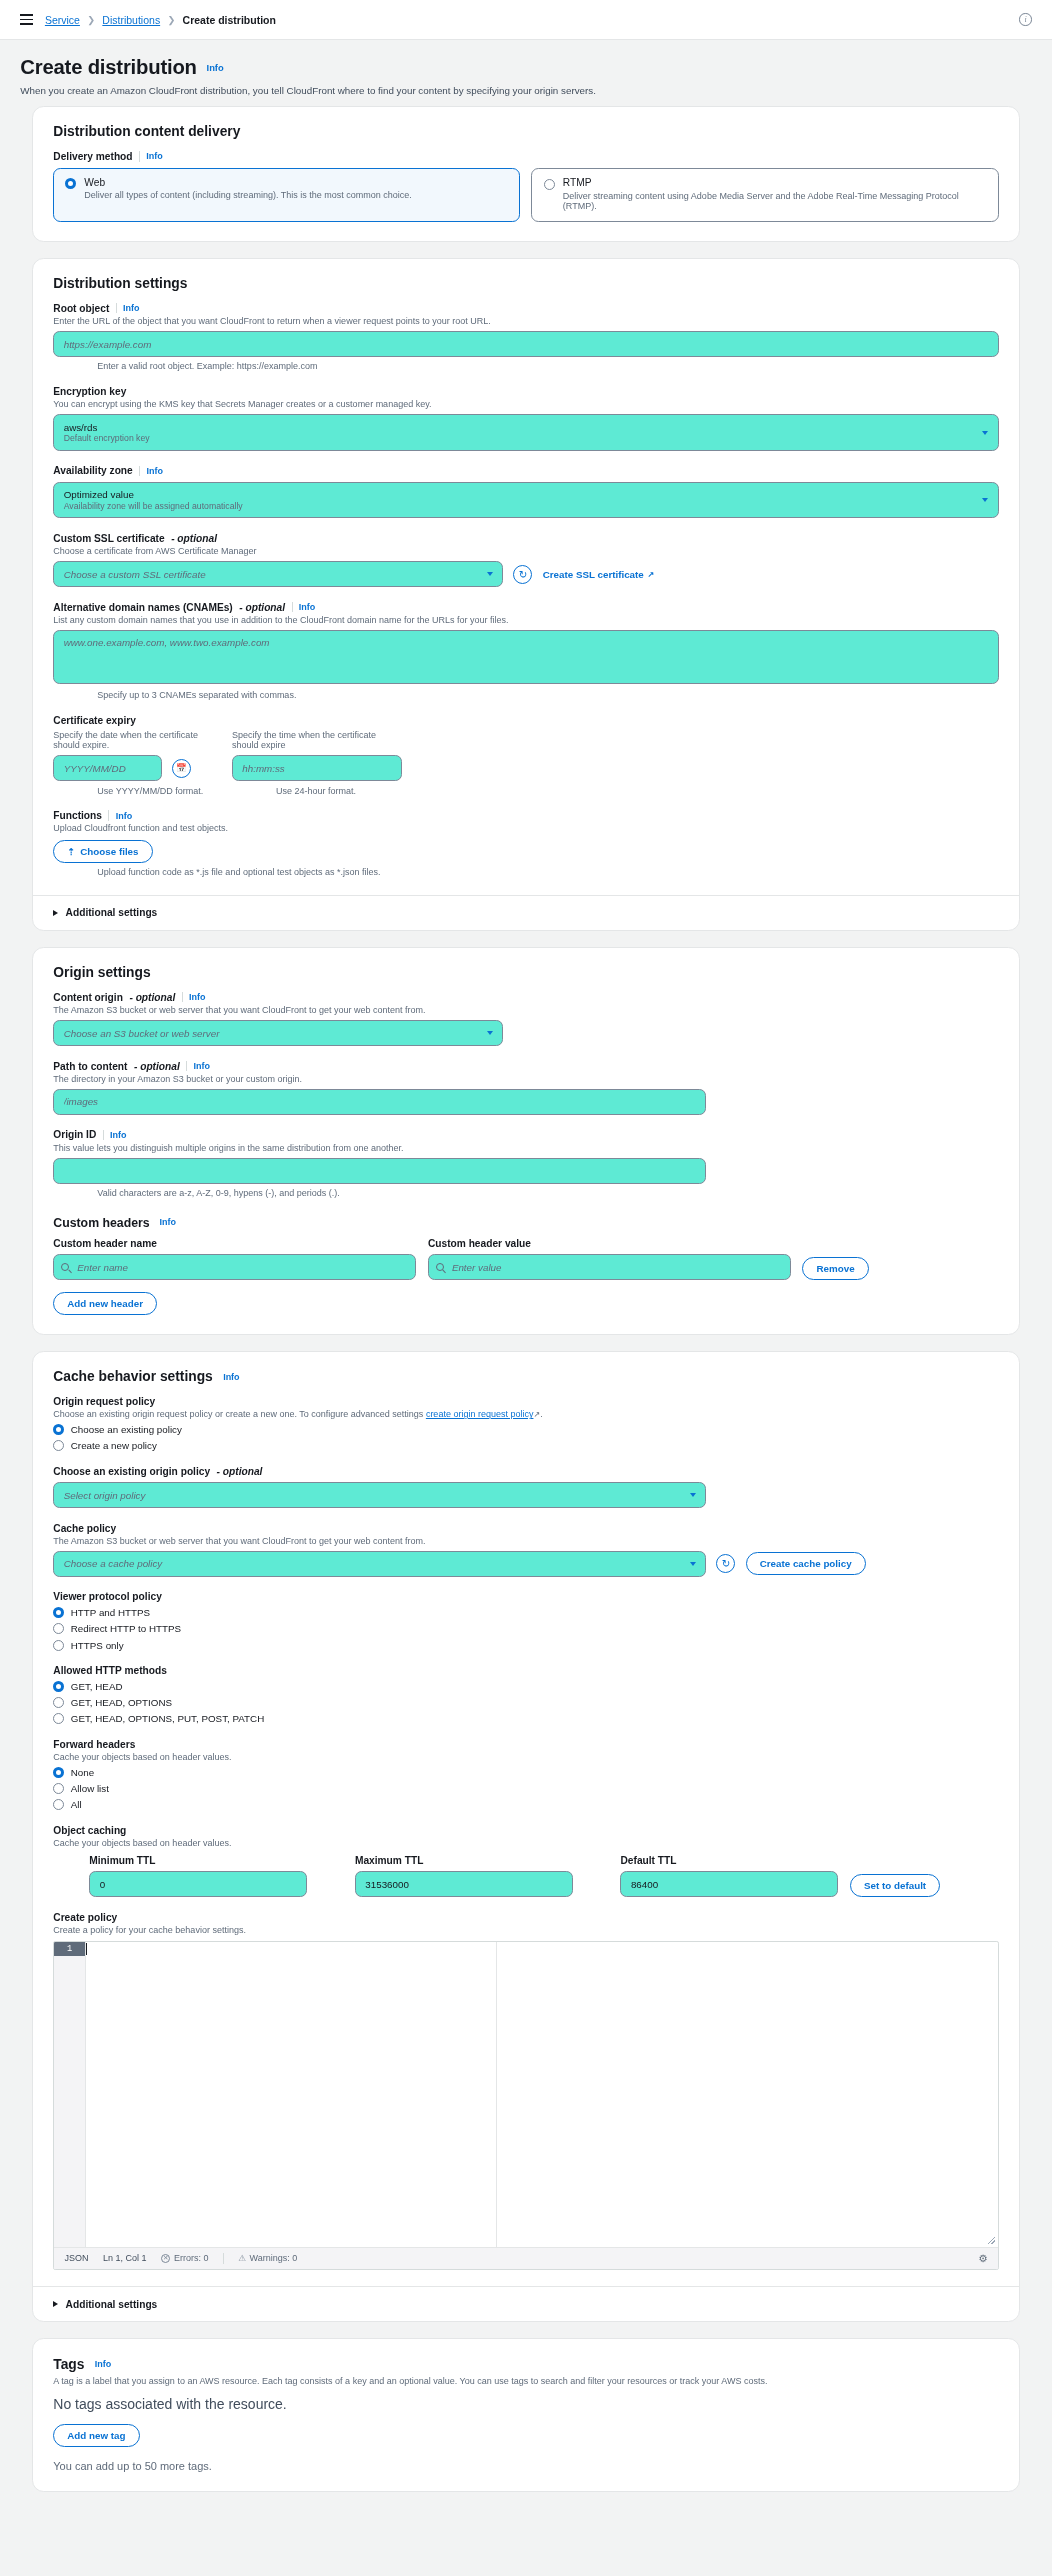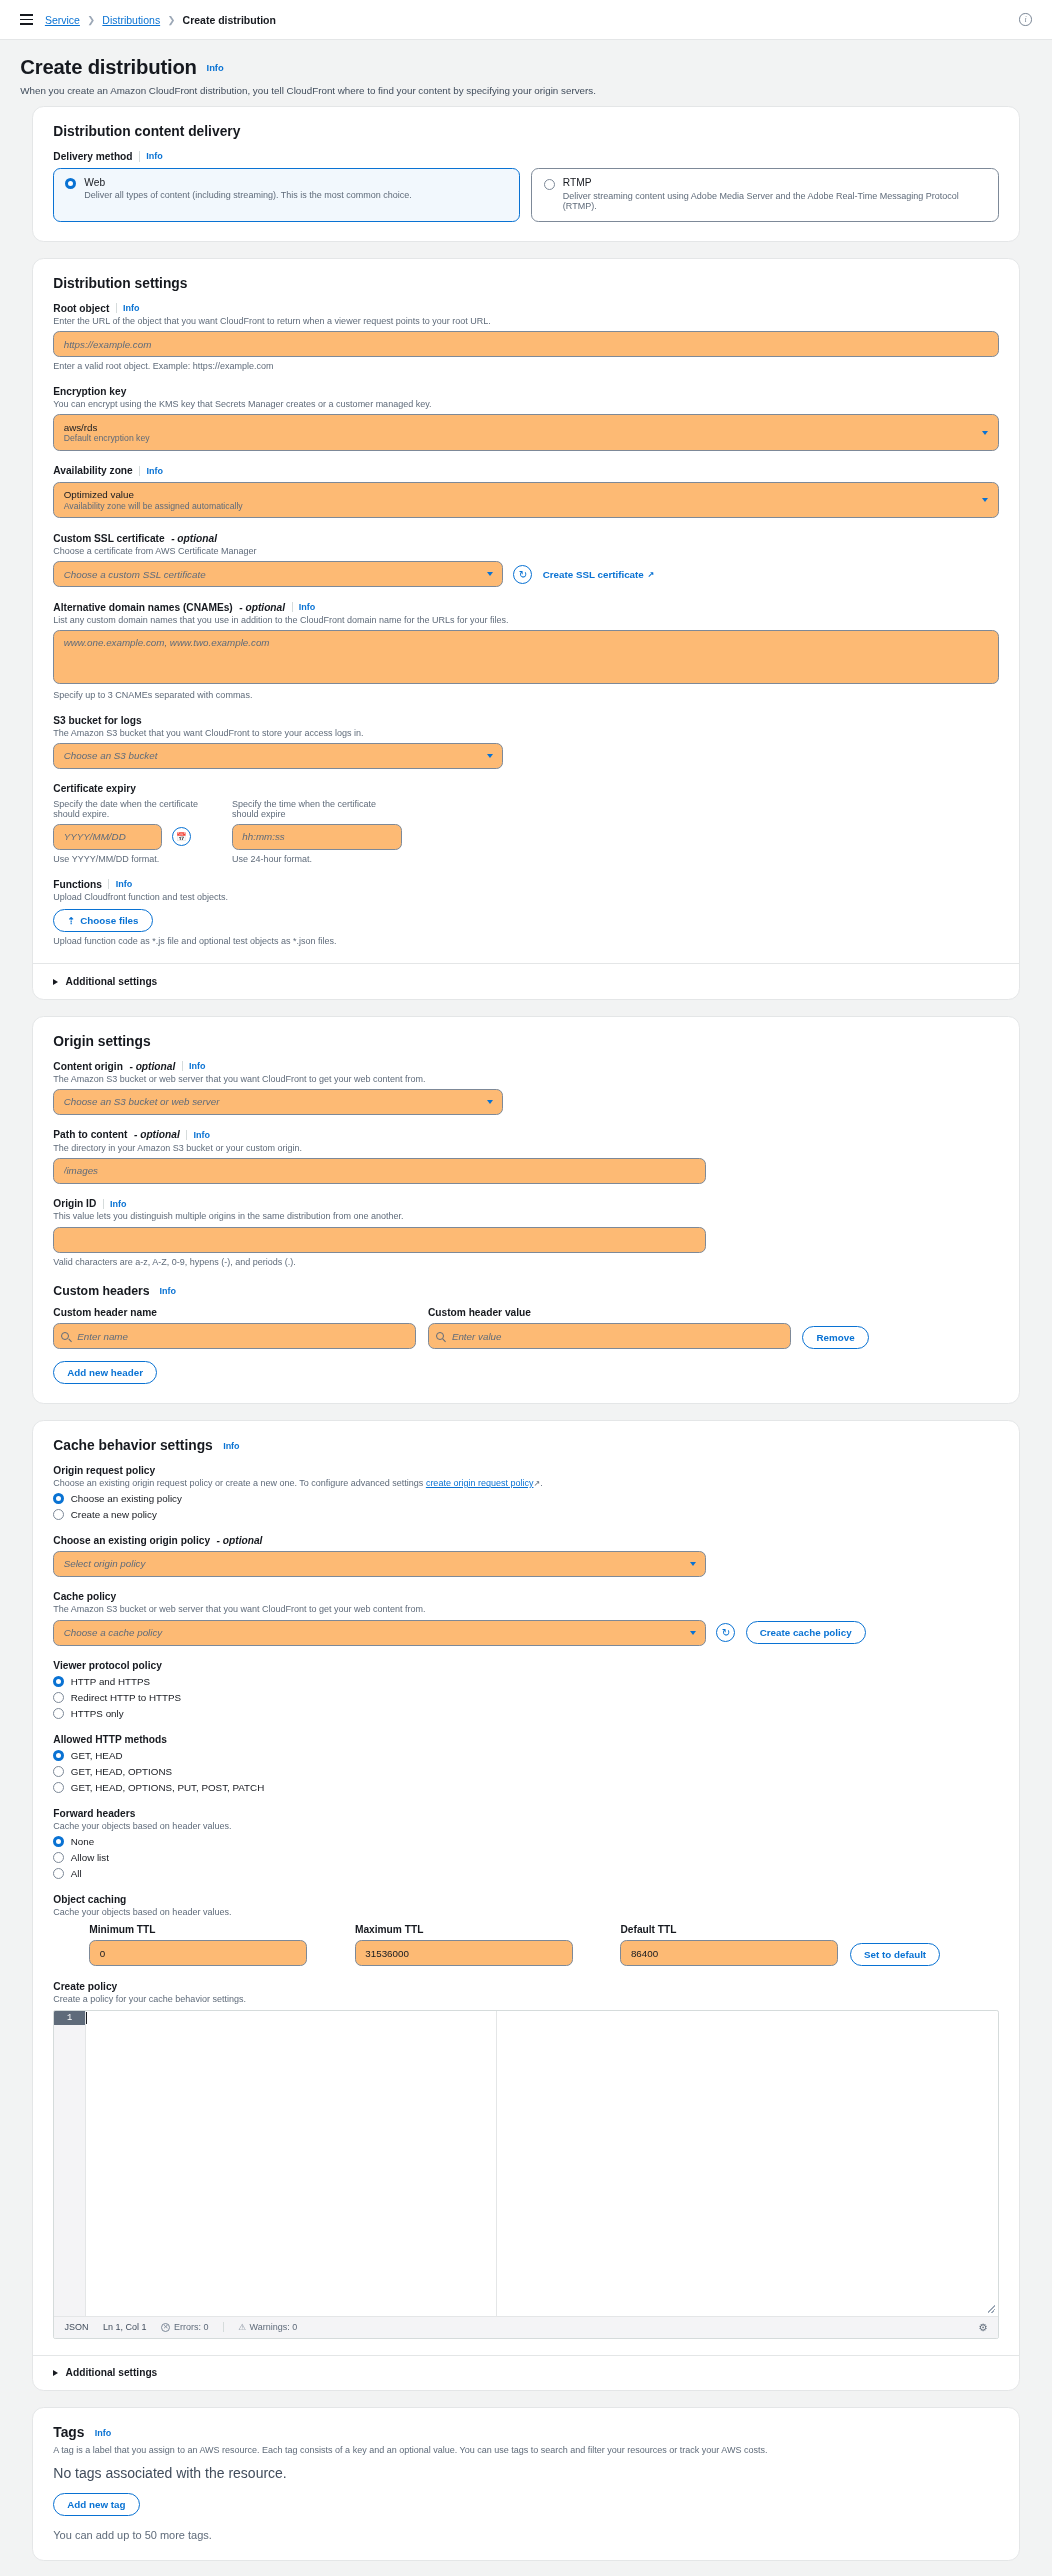--- a/index.html
+++ b/index.html
@@ -62,28 +62,28 @@
   .card-title { font-size: 13.8px; font-weight: bold; margin-bottom: 11.6px; }
   .card-title .info-link { vertical-align: 1.5px; font-size: 9px; }
 
   
   .field { margin-bottom: 14.5px; }
   .flabel { font-size: 10.2px; font-weight: bold; display: flex; align-items: center; gap: 6.5px; }
   .flabel .opt { font-weight: bold; font-style: italic; color: #16191f; }
   .flabel .divider { width: 0.7px; height: 10.2px; background: #d5dbdb; display: inline-block; }
   .flabel .info-link { margin-left: 0; vertical-align: 0; font-size: 9px; }
   .fdesc { font-size: 9px; color: #5f6b7a; margin-top: 2.2px; }
-  .fhint { font-size: 9px; color: #5f6b7a; margin-top: 4.4px; }
+  .fhint { font-size: 9px; color: #5f6b7a; margin-top: 4.4px; margin-left: 44px; }
 
   
   .input, .select, .textarea {
     width: 100%;
     border: 0.7px solid #7d8998;
     border-radius: 6.5px;
-    background: #fdba74;
+    background: #5eead4;
     font-family: "Liberation Sans", sans-serif;
     font-size: 9.8px;
     color: #16191f;
     padding: 6.5px 9.4px;
     margin-top: 5.1px;
     outline: none;
   }
   .input::placeholder, .textarea::placeholder { color: #5f6b7a; font-style: italic; }
   .textarea { resize: none; height: 54px; }
   .select {
@@ -358,30 +358,20 @@
           <span>Alternative domain names (CNAMEs)</span>
           <span class="opt">- optional</span>
           <span class="divider"></span>
           <span class="info-link">Info</span>
         </div>
         <div class="fdesc">List any custom domain names that you use in addition to the CloudFront domain name for the URLs for your files.</div>
         <textarea class="textarea" placeholder="www.one.example.com, www.two.example.com" style=""></textarea>
         <div class="fhint">Specify up to 3 CNAMEs separated with commas.</div>
       </div>
 
-      <div class="field">
-        <div class="flabel">
-            <span>S3 bucket for logs</span>
-          </div>
-        <div class="fdesc">The Amazon S3 bucket that you want CloudFront to store your access logs in.</div>
-        <div class="select" style="max-width:450px">
-          <span class="placeholder">Choose an S3 bucket</span>
-          <div class="caret"></div>
-        </div>
-      </div>
 
       <div class="field">
         <div class="flabel">
             <span>Certificate expiry</span>
           </div>
         <div class="two-col" style="margin-top:2.2px">
           <div style="width:167px">
             <div class="fdesc">Specify the date when the certificate should expire.</div>
             <div class="row" style="align-items:center">
               <input class="input" type="text" style="width: 109px;" placeholder="YYYY/MM/DD">

